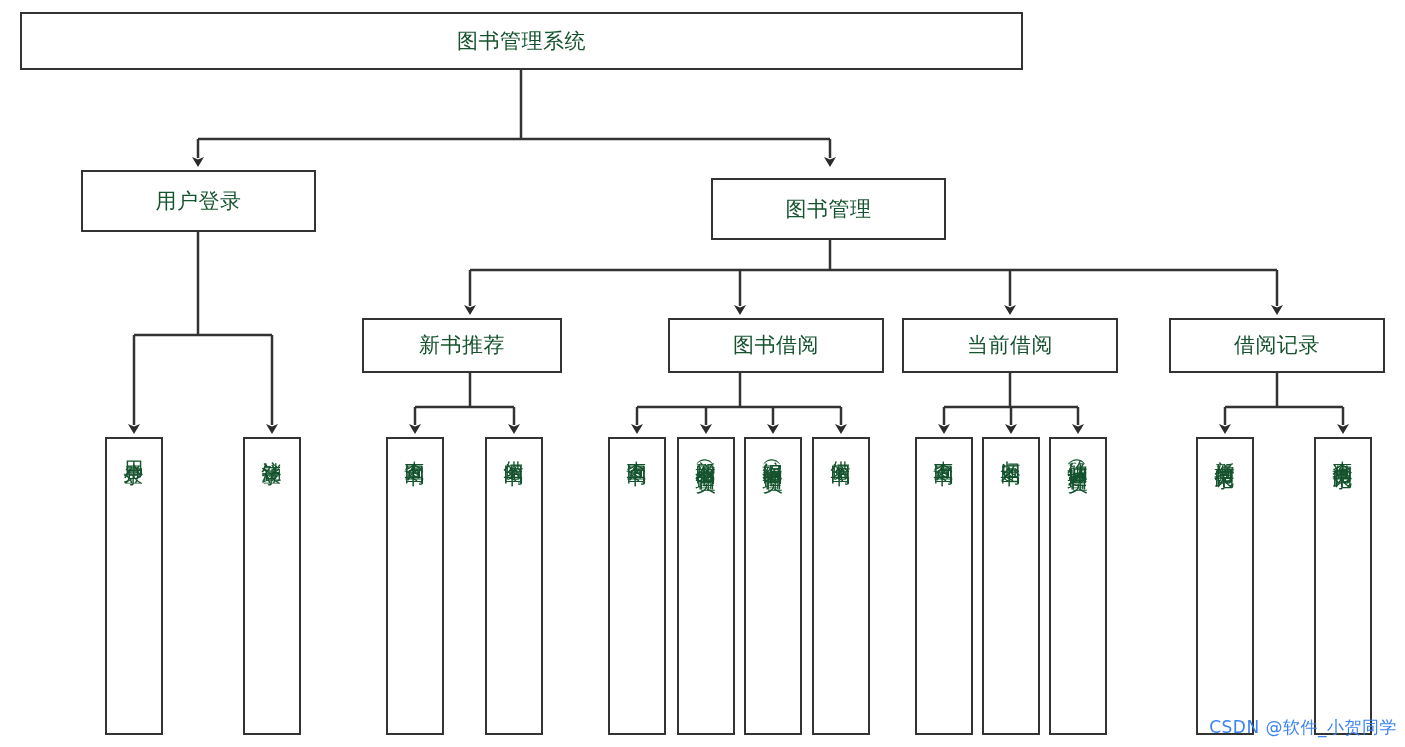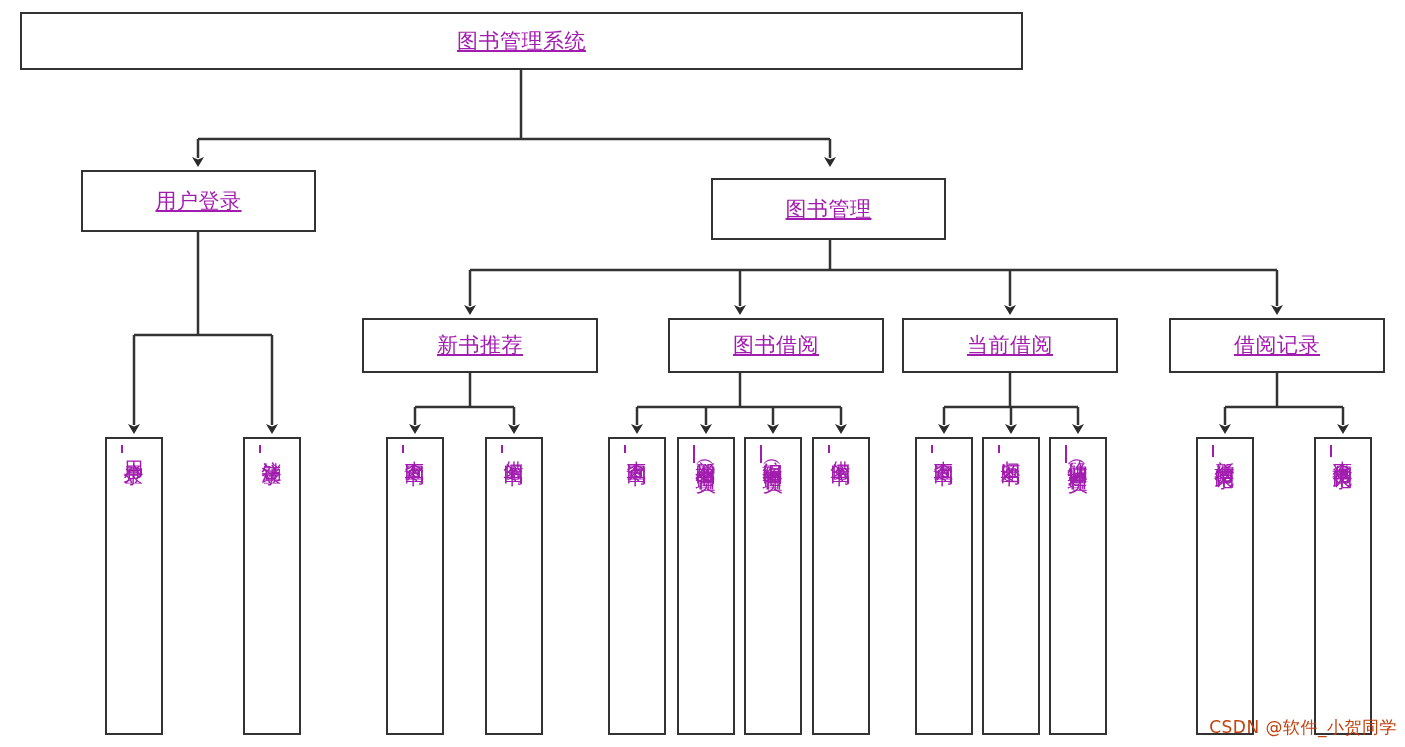--- a/index.html
+++ b/index.html
@@ -28,44 +28,43 @@
     position: absolute;
     box-sizing: border-box;
     border: 2px solid #333333;
     background: #ffffff;
     display: flex;
     align-items: center;
     justify-content: center;
     z-index: 3;
   }
   .node .lbl {
-    color: #a21caf;
+    color: #14532d;
     font-size: 21px;
     line-height: 1.18;
     letter-spacing: 0.5px;
     white-space: nowrap;
-    text-decoration: underline;
   }
   .node.vert {
     align-items: flex-start;
     padding-top: 6px;
   }
   .node.vert .lbl {
     writing-mode: vertical-rl;
     text-orientation: upright;
     font-size: 20px;
     letter-spacing: 2px;
     line-height: 1;
     white-space: nowrap;
   }
   #watermark {
     position: absolute;
     right: 8px;
     bottom: 8px;
-    color: #c2410c;
+    color: #3b82f6;
     font-size: 17px;
     letter-spacing: 0.5px;
     z-index: 5;
     white-space: nowrap;
     margin-top: 32px;
   }
 </style>
 </head>
 <body>
 
@@ -125,21 +124,21 @@
     <span class="lbl">图书管理系统</span>
   </div>
 
   <div class="node" style="left:81px; top:170px; width:235px; height:62px;">
     <span class="lbl">用户登录</span>
   </div>
   <div class="node" style="left:711px; top:178px; width:235px; height:62px;">
     <span class="lbl">图书管理</span>
   </div>
 
-  <div class="node" style="left:362px; top:318px; width:236px; height:55px;">
+  <div class="node" style="left:362px; top:318px; width:200px; height:55px;">
     <span class="lbl">新书推荐</span>
   </div>
   <div class="node" style="left:632px; top:318px; width:216px; height:55px;margin-left:36px;">
     <span class="lbl">图书借阅</span>
   </div>
   <div class="node" style="left:902px; top:318px; width:216px; height:55px;">
     <span class="lbl">当前借阅</span>
   </div>
   <div class="node" style="left:1169px; top:318px; width:216px; height:55px;">
     <span class="lbl">借阅记录</span>

